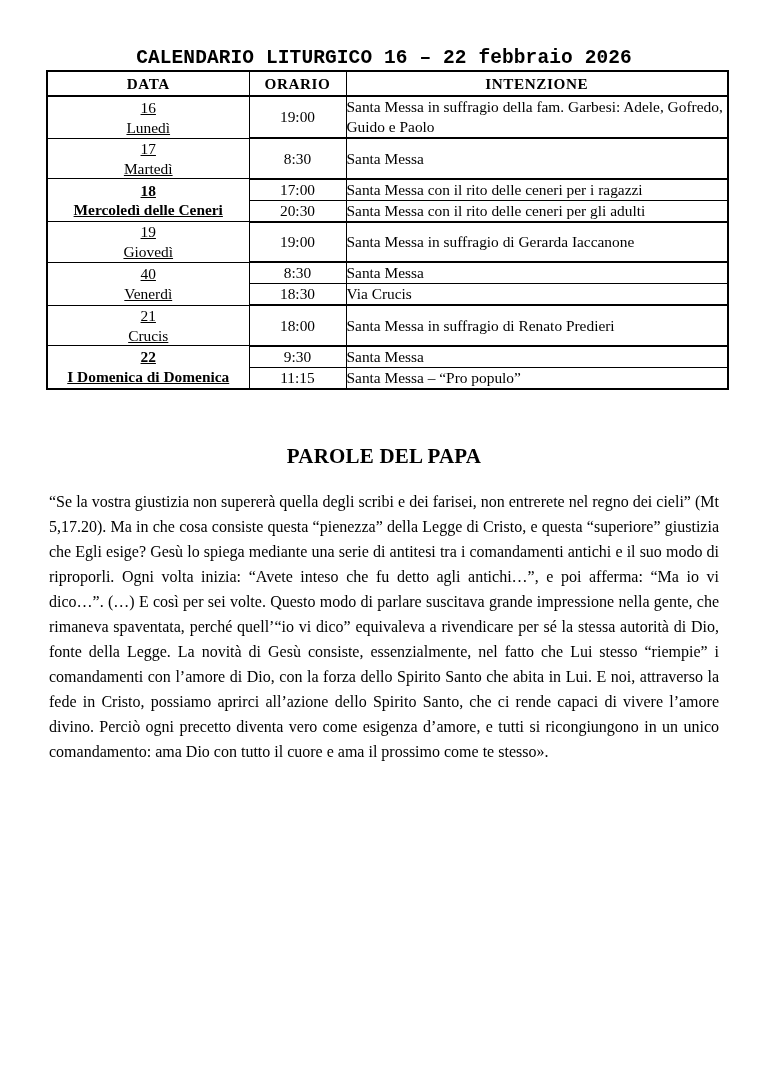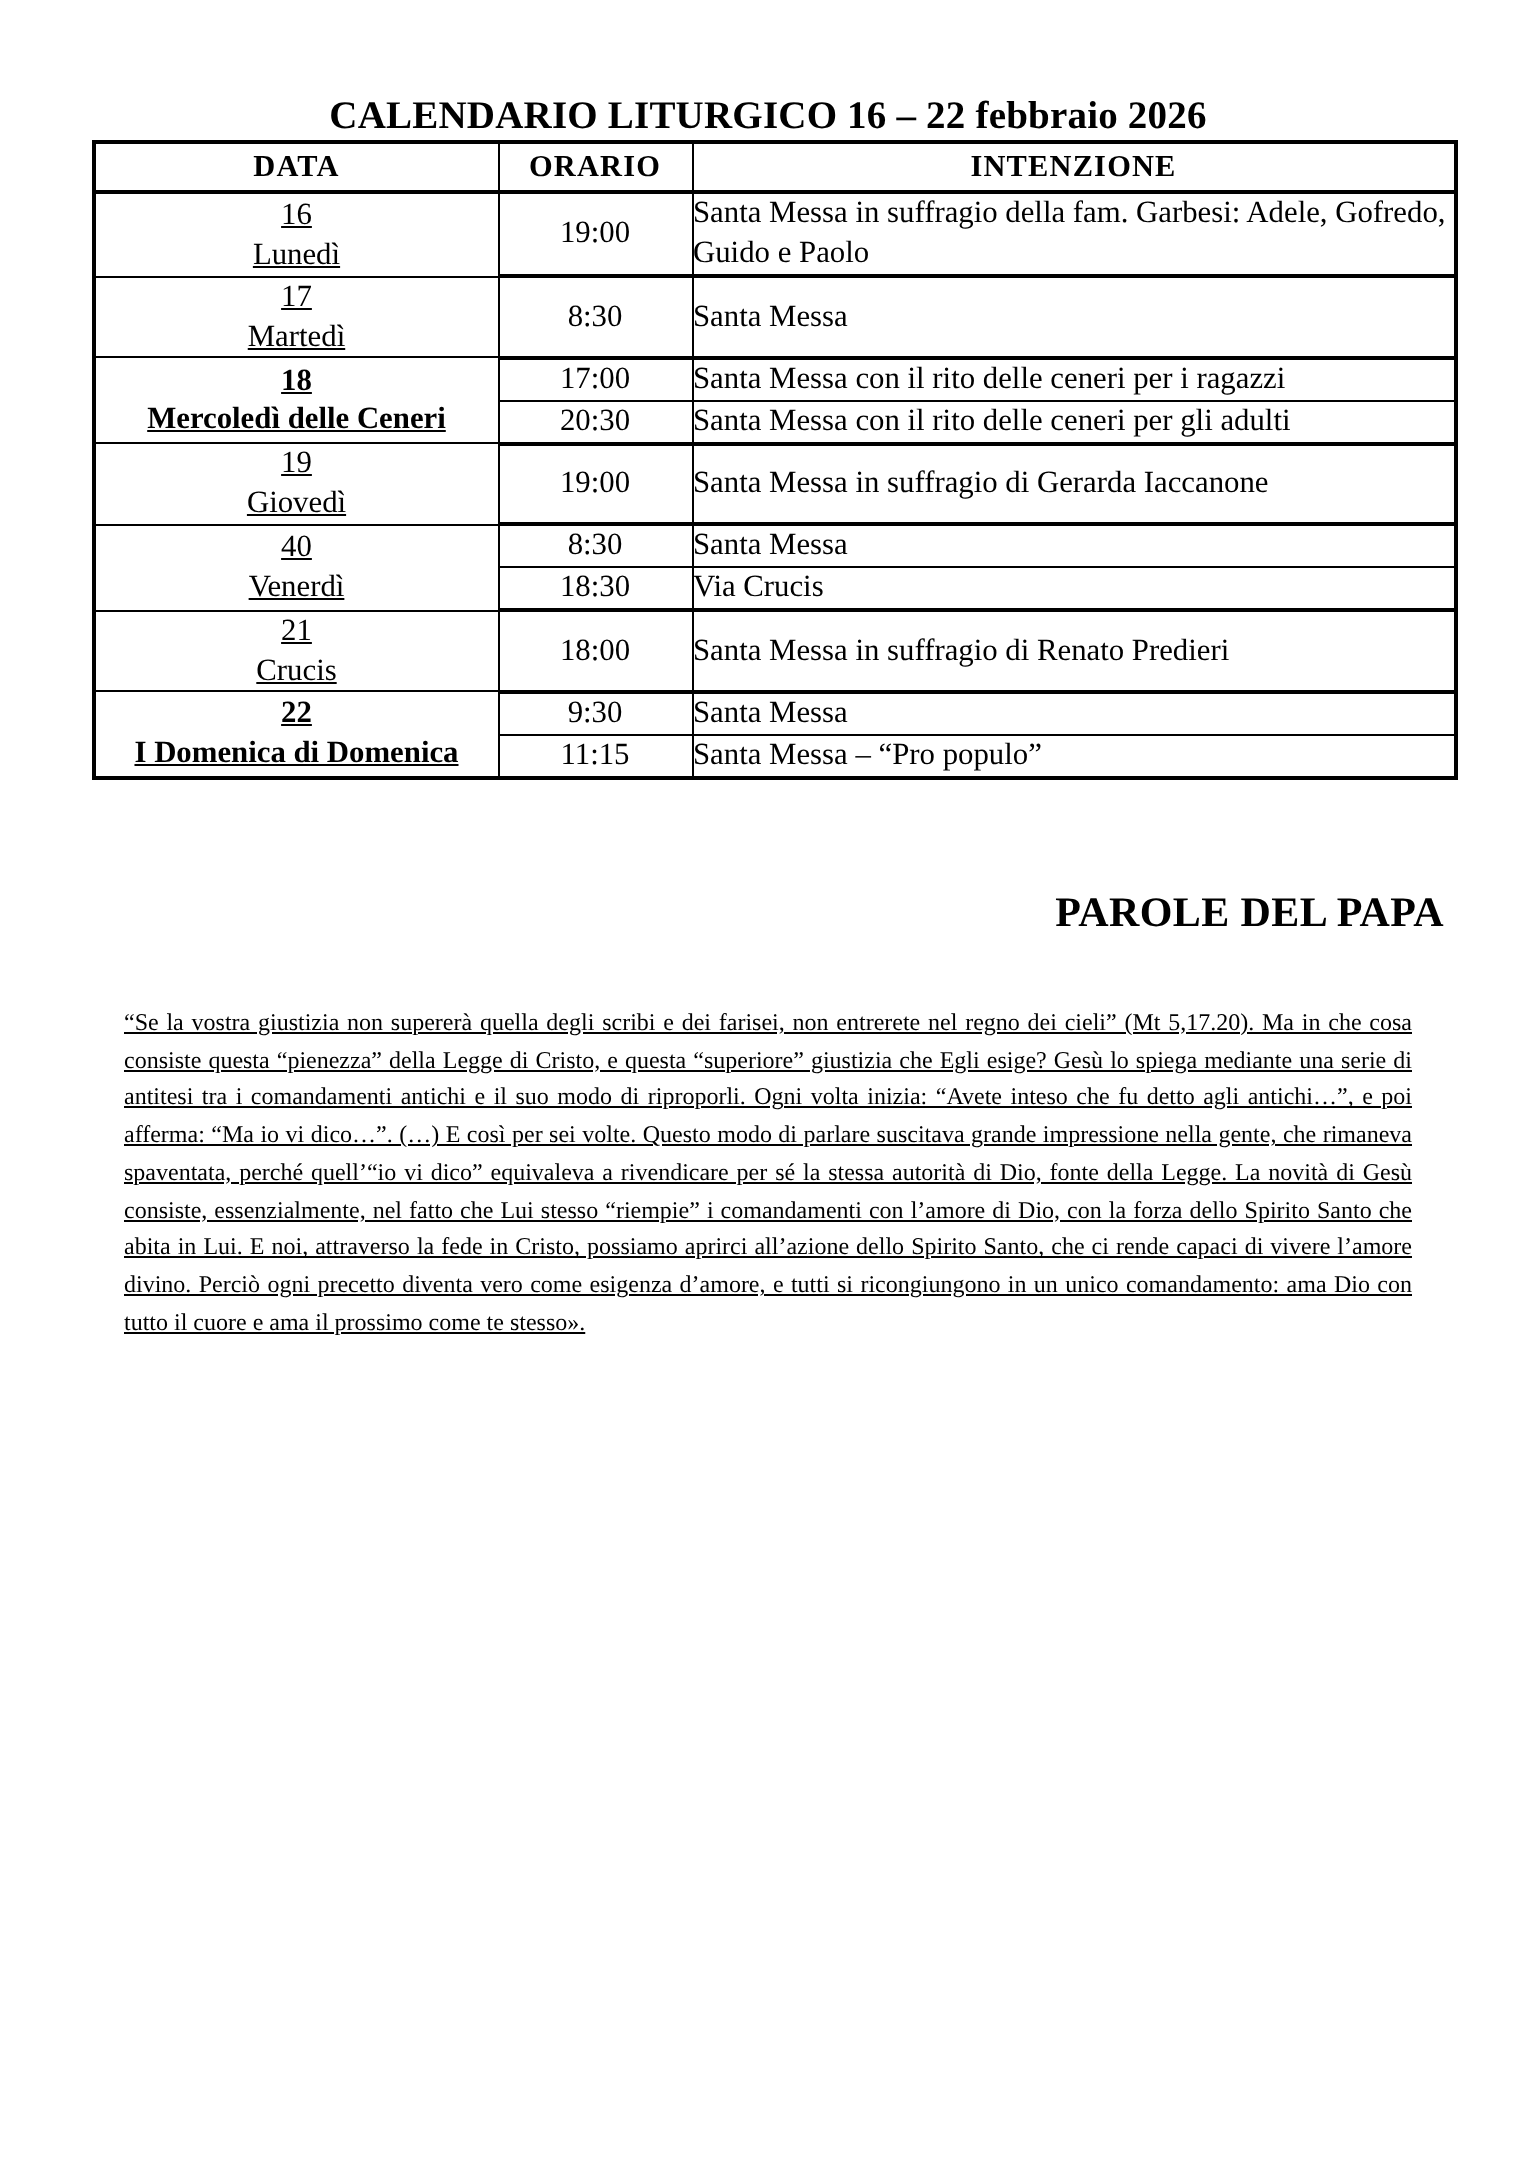--- a/index.html
+++ b/index.html
@@ -26,20 +26,21 @@
 
   
   .doc-title {
     margin: 0;
     padding-top: 47px;
     text-align: center;
     font-size: 19.5px;
     font-weight: bold;
     letter-spacing: 0.1px;
     line-height: 1.2;
+    font-family: Liberation Mono, monospace;
   }
 
   
   .cal-wrap {
   }
   table.calendar {
     width: 681px;
     border-collapse: collapse;
     table-layout: fixed;
     border: 2.2px solid #000;
@@ -98,34 +99,33 @@
   
   tr.grp-start > td.time,
   tr.grp-start > td.intent { border-top: 2.2px solid #000; }
   tr.grp-end > td.time,
   tr.grp-end > td.intent { border-bottom: 2.2px solid #000; }
 
   
   .pope-title {
     margin: 0;
     padding-top: 54px;
-    text-align: right;
+    text-align: center;
     font-size: 21px;
     font-weight: bold;
     letter-spacing: 0.2px;
   }
   .pope-body {
-    margin: 16px;
+    margin: 3px;
     padding-top: 17px;
     text-align: justify;
     text-justify: inter-word;
-    font-size: 12px;
+    font-size: 16px;
     line-height: 1.565;
     hyphens: none;
-    text-decoration: underline;
   }
 </style>
 </head>
 <body>
 
 <div class="page">
 
   <h1 class="doc-title">CALENDARIO LITURGICO 16 – 22 febbraio 2026</h1>
 
   <div class="cal-wrap">

